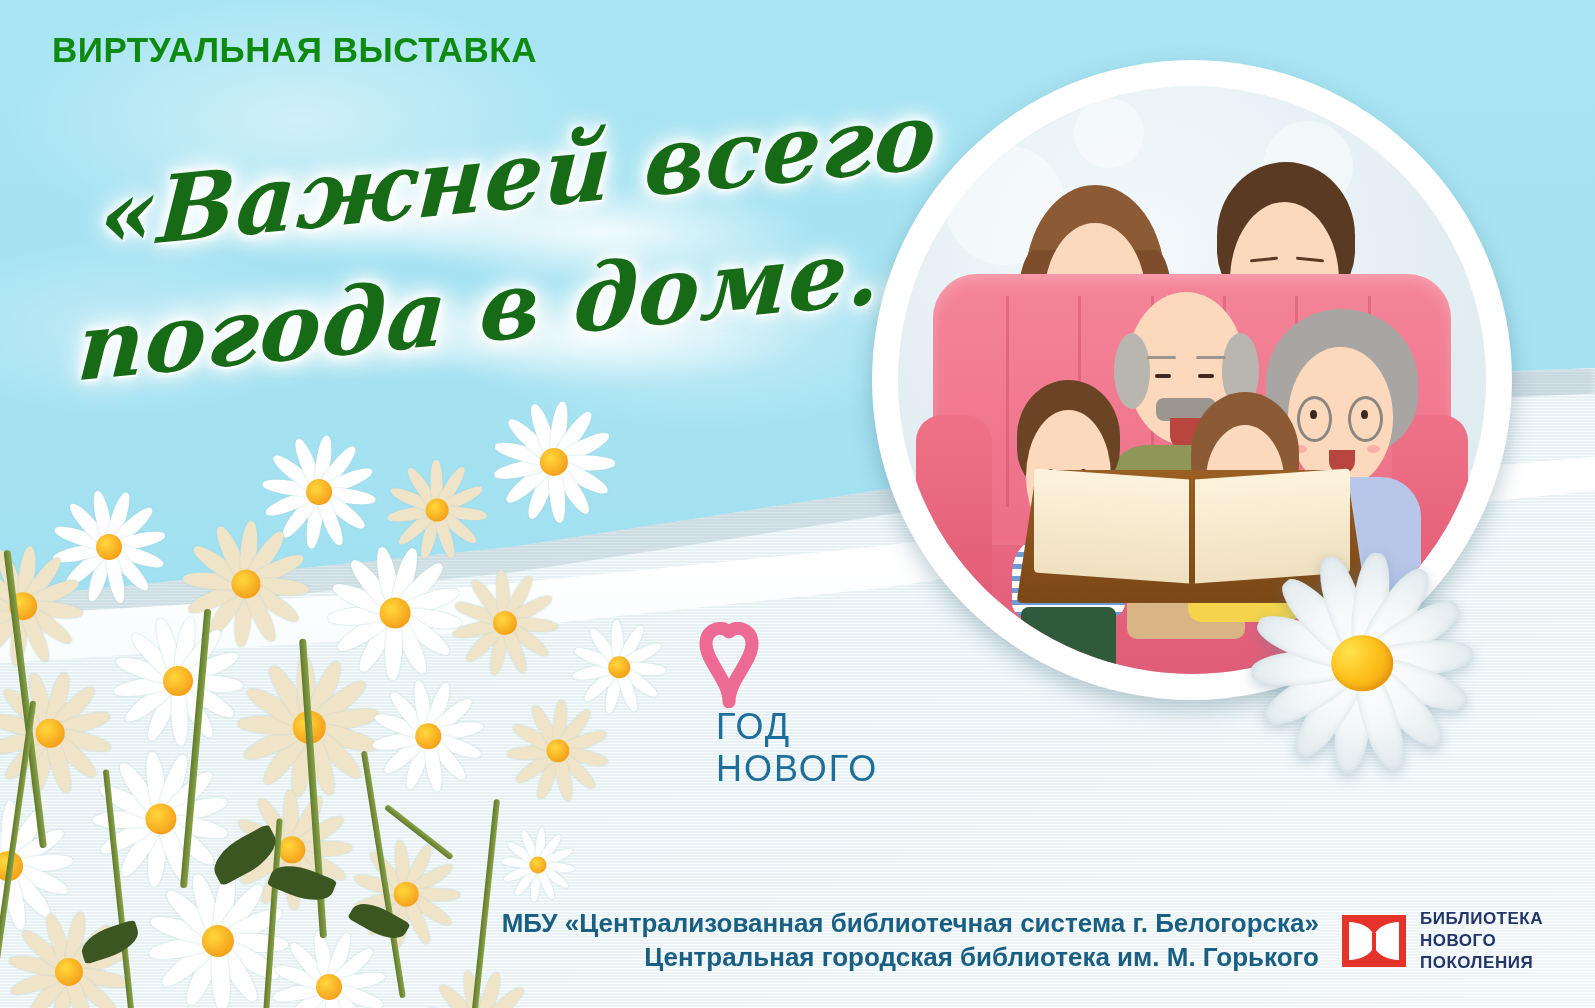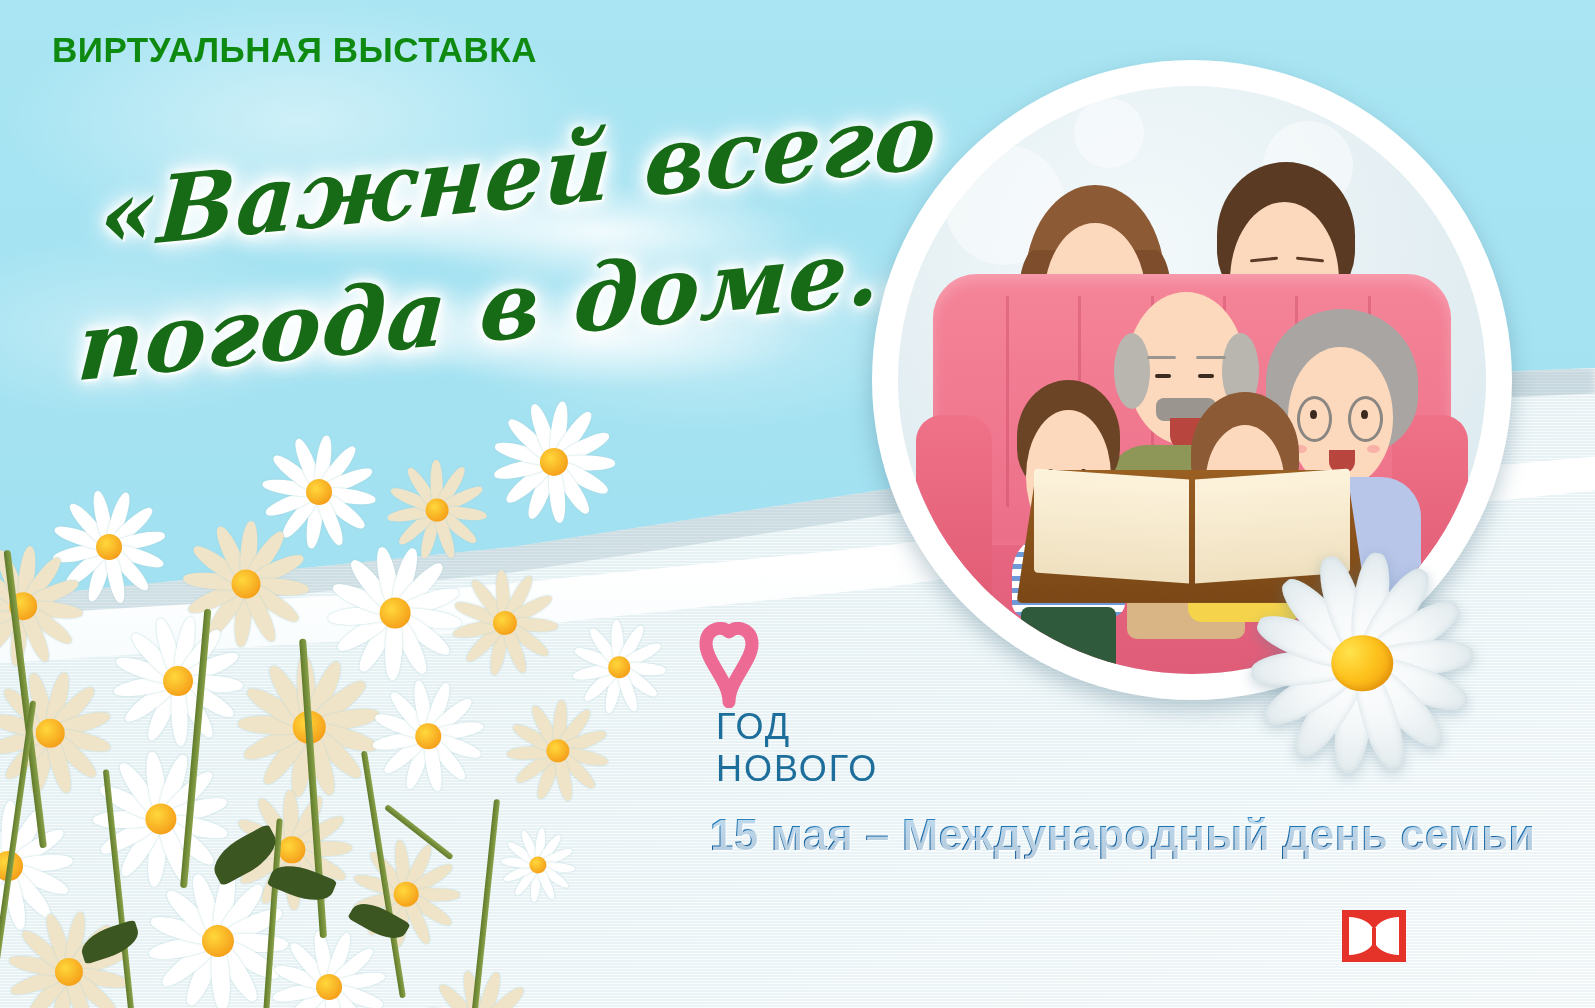--- a/index.html
+++ b/index.html
@@ -810,26 +810,34 @@
       <div class="stem" style="left: -46px; top: -34px; width: 6px; height: 84px; transform: rotate(-52deg);"></div>
     </div>
 
   <div class="logo2024">
     <svg class="heart-svg" width="74" height="86" viewBox="0 0 74 86">
       <path d="M56 22 C56 8, 42 2, 33 10 C24 2, 10 8, 10 22 C10 40, 33 58, 33 80 C33 58, 56 40, 56 22 Z" fill="none" stroke="#ec6a93" stroke-width="13" stroke-linejoin="round"></path>
     </svg>
     <div class="year-sub">ГОД НОВОГО</div>
   </div>
 
-  <div class="date-line">15 мая – Международный день семьи</div>
-
+
+  <div class="footer">
+    <div>МБУ «Централизованная библиотечная система г. Белогорска»</div>
+    <div>Центральная городская библиотека им. М. Горького</div>
+  </div>
 
   <div class="bnp">
     <svg class="bnp-book" viewBox="0 0 68 56">
       <path d="M2 2 H66 V54 H2 Z" fill="#e63329"></path>
       <path d="M9 9 H59 V47 H9 Z" fill="#ffffff"></path>
       <path d="M9 9 C20 9, 30 14, 34 22 C38 14, 48 9, 59 9 L59 9 H9 Z" fill="#e63329"></path>
       <path d="M9 47 C20 47, 30 42, 34 34 C38 42, 48 47, 59 47 L59 47 H9 Z" fill="#e63329"></path>
       <rect x="32" y="20" width="4" height="18" fill="#e63329"></rect>
     </svg>
+    <div class="bnp-text">
+      <div>БИБЛИОТЕКА</div>
+      <div>НОВОГО</div>
+      <div>ПОКОЛЕНИЯ</div>
+    </div>
   </div>
 
 </div>
 
 </body></html>

